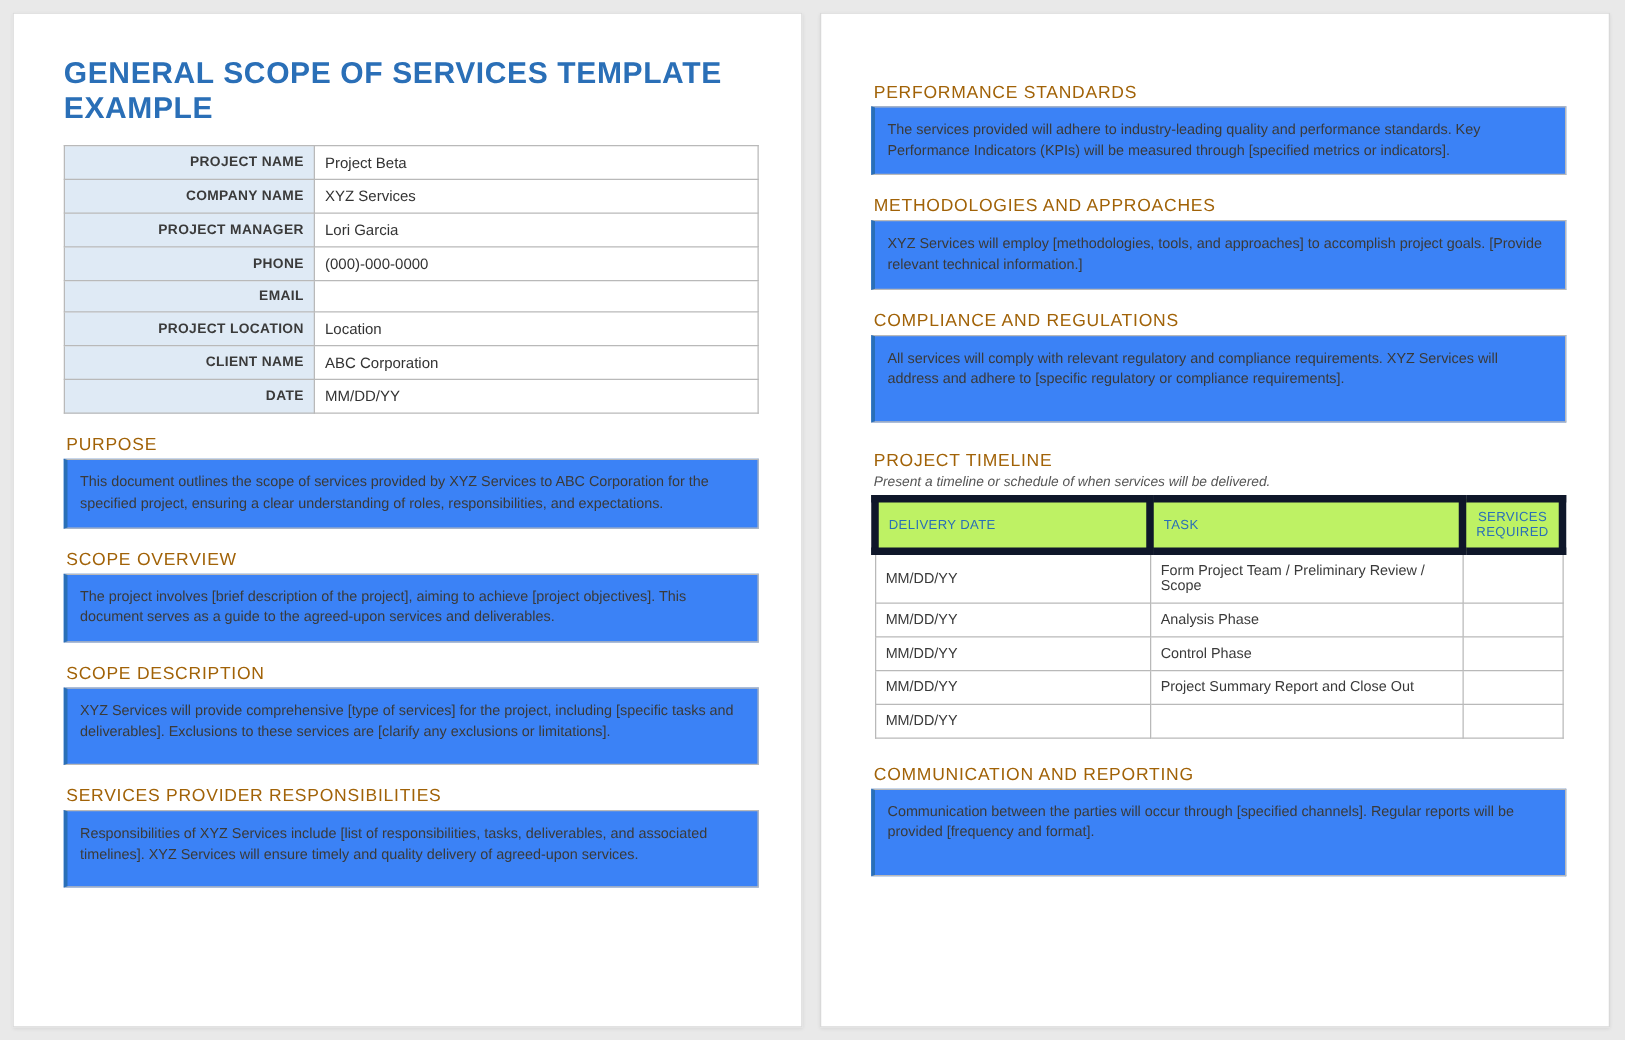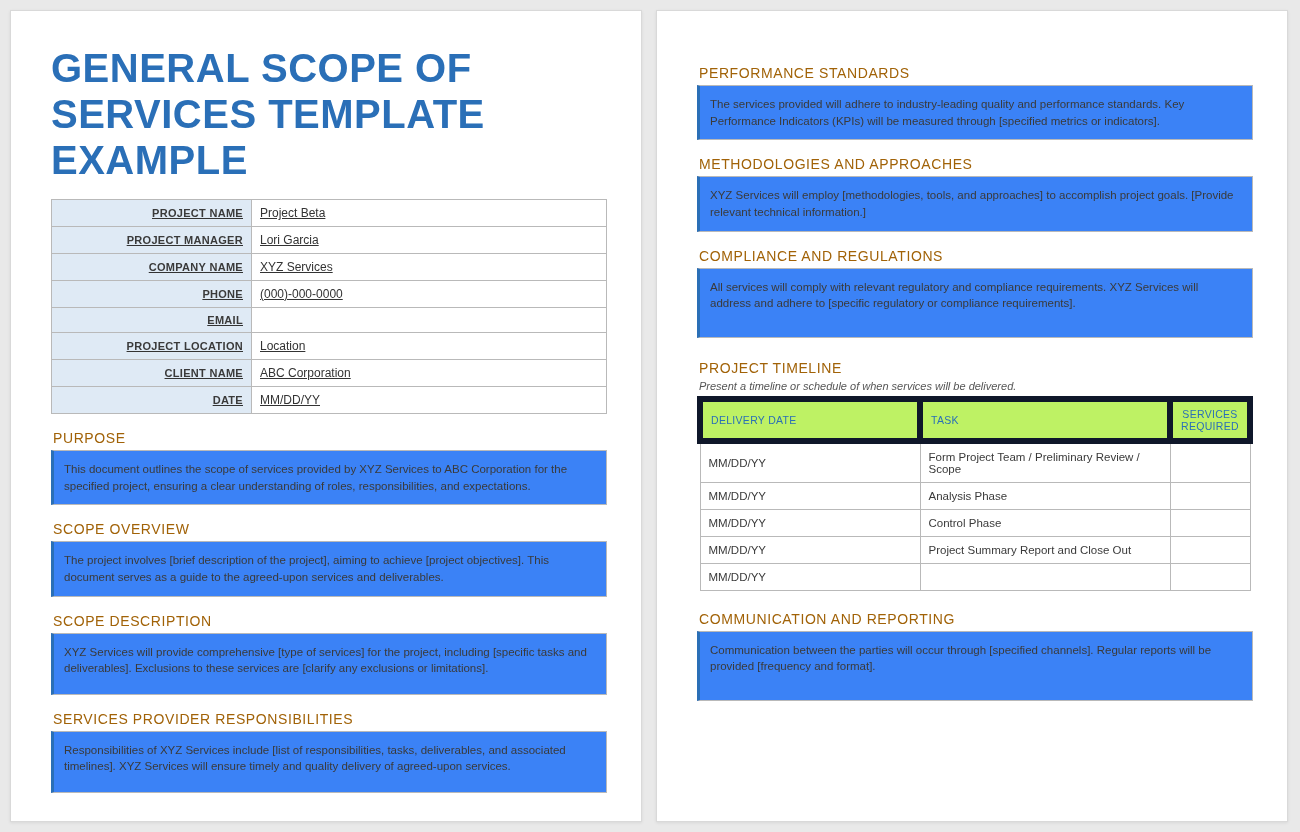--- a/index.html
+++ b/index.html
@@ -24,30 +24,29 @@
     border:1px solid #d9d9d9;
     box-shadow:0 1px 3px rgba(0,0,0,0.08);
     padding:34px 34px 20px 40px;
     overflow:hidden;
     position:relative;
   }
   .page.right { padding:30px 34px 20px 40px; }
   h1.title {
     color:#2a6fb7;
     font-weight:700;
-    font-size:40px;
+    font-size:24px;
     line-height:1.15;
     margin:0 0 16px 0;
     letter-spacing:0.5px;
   }
   
   table.info {
     width:100%;
     border-collapse:collapse;
-    text-decoration:underline;
   }
   table.info td {
     border:1px solid #b9b9b9;
     padding:6px 8px;
     font-size:12px;
     vertical-align:middle;
     height:18px;
   }
   table.info td.label {
     width:200px;
@@ -121,26 +120,26 @@
   <div class="page">
     <h1 class="title">GENERAL SCOPE OF SERVICES TEMPLATE EXAMPLE</h1>
 
     <table class="info">
       <tbody>
         <tr>
           <td class="label">PROJECT NAME</td>
           <td class="val">Project Beta</td>
         </tr>
         <tr>
+          <td class="label">COMPANY NAME</td>
+          <td class="val">XYZ Services</td>
+        </tr>
+        <tr>
           <td class="label">PROJECT MANAGER</td>
           <td class="val">Lori Garcia</td>
-        </tr>
-        <tr>
-          <td class="label">COMPANY NAME</td>
-          <td class="val">XYZ Services</td>
         </tr>
         <tr>
           <td class="label">PHONE</td>
           <td class="val">(000)-000-0000</td>
         </tr>
         <tr>
           <td class="label">EMAIL</td>
           <td class="val"></td>
         </tr>
         <tr>

